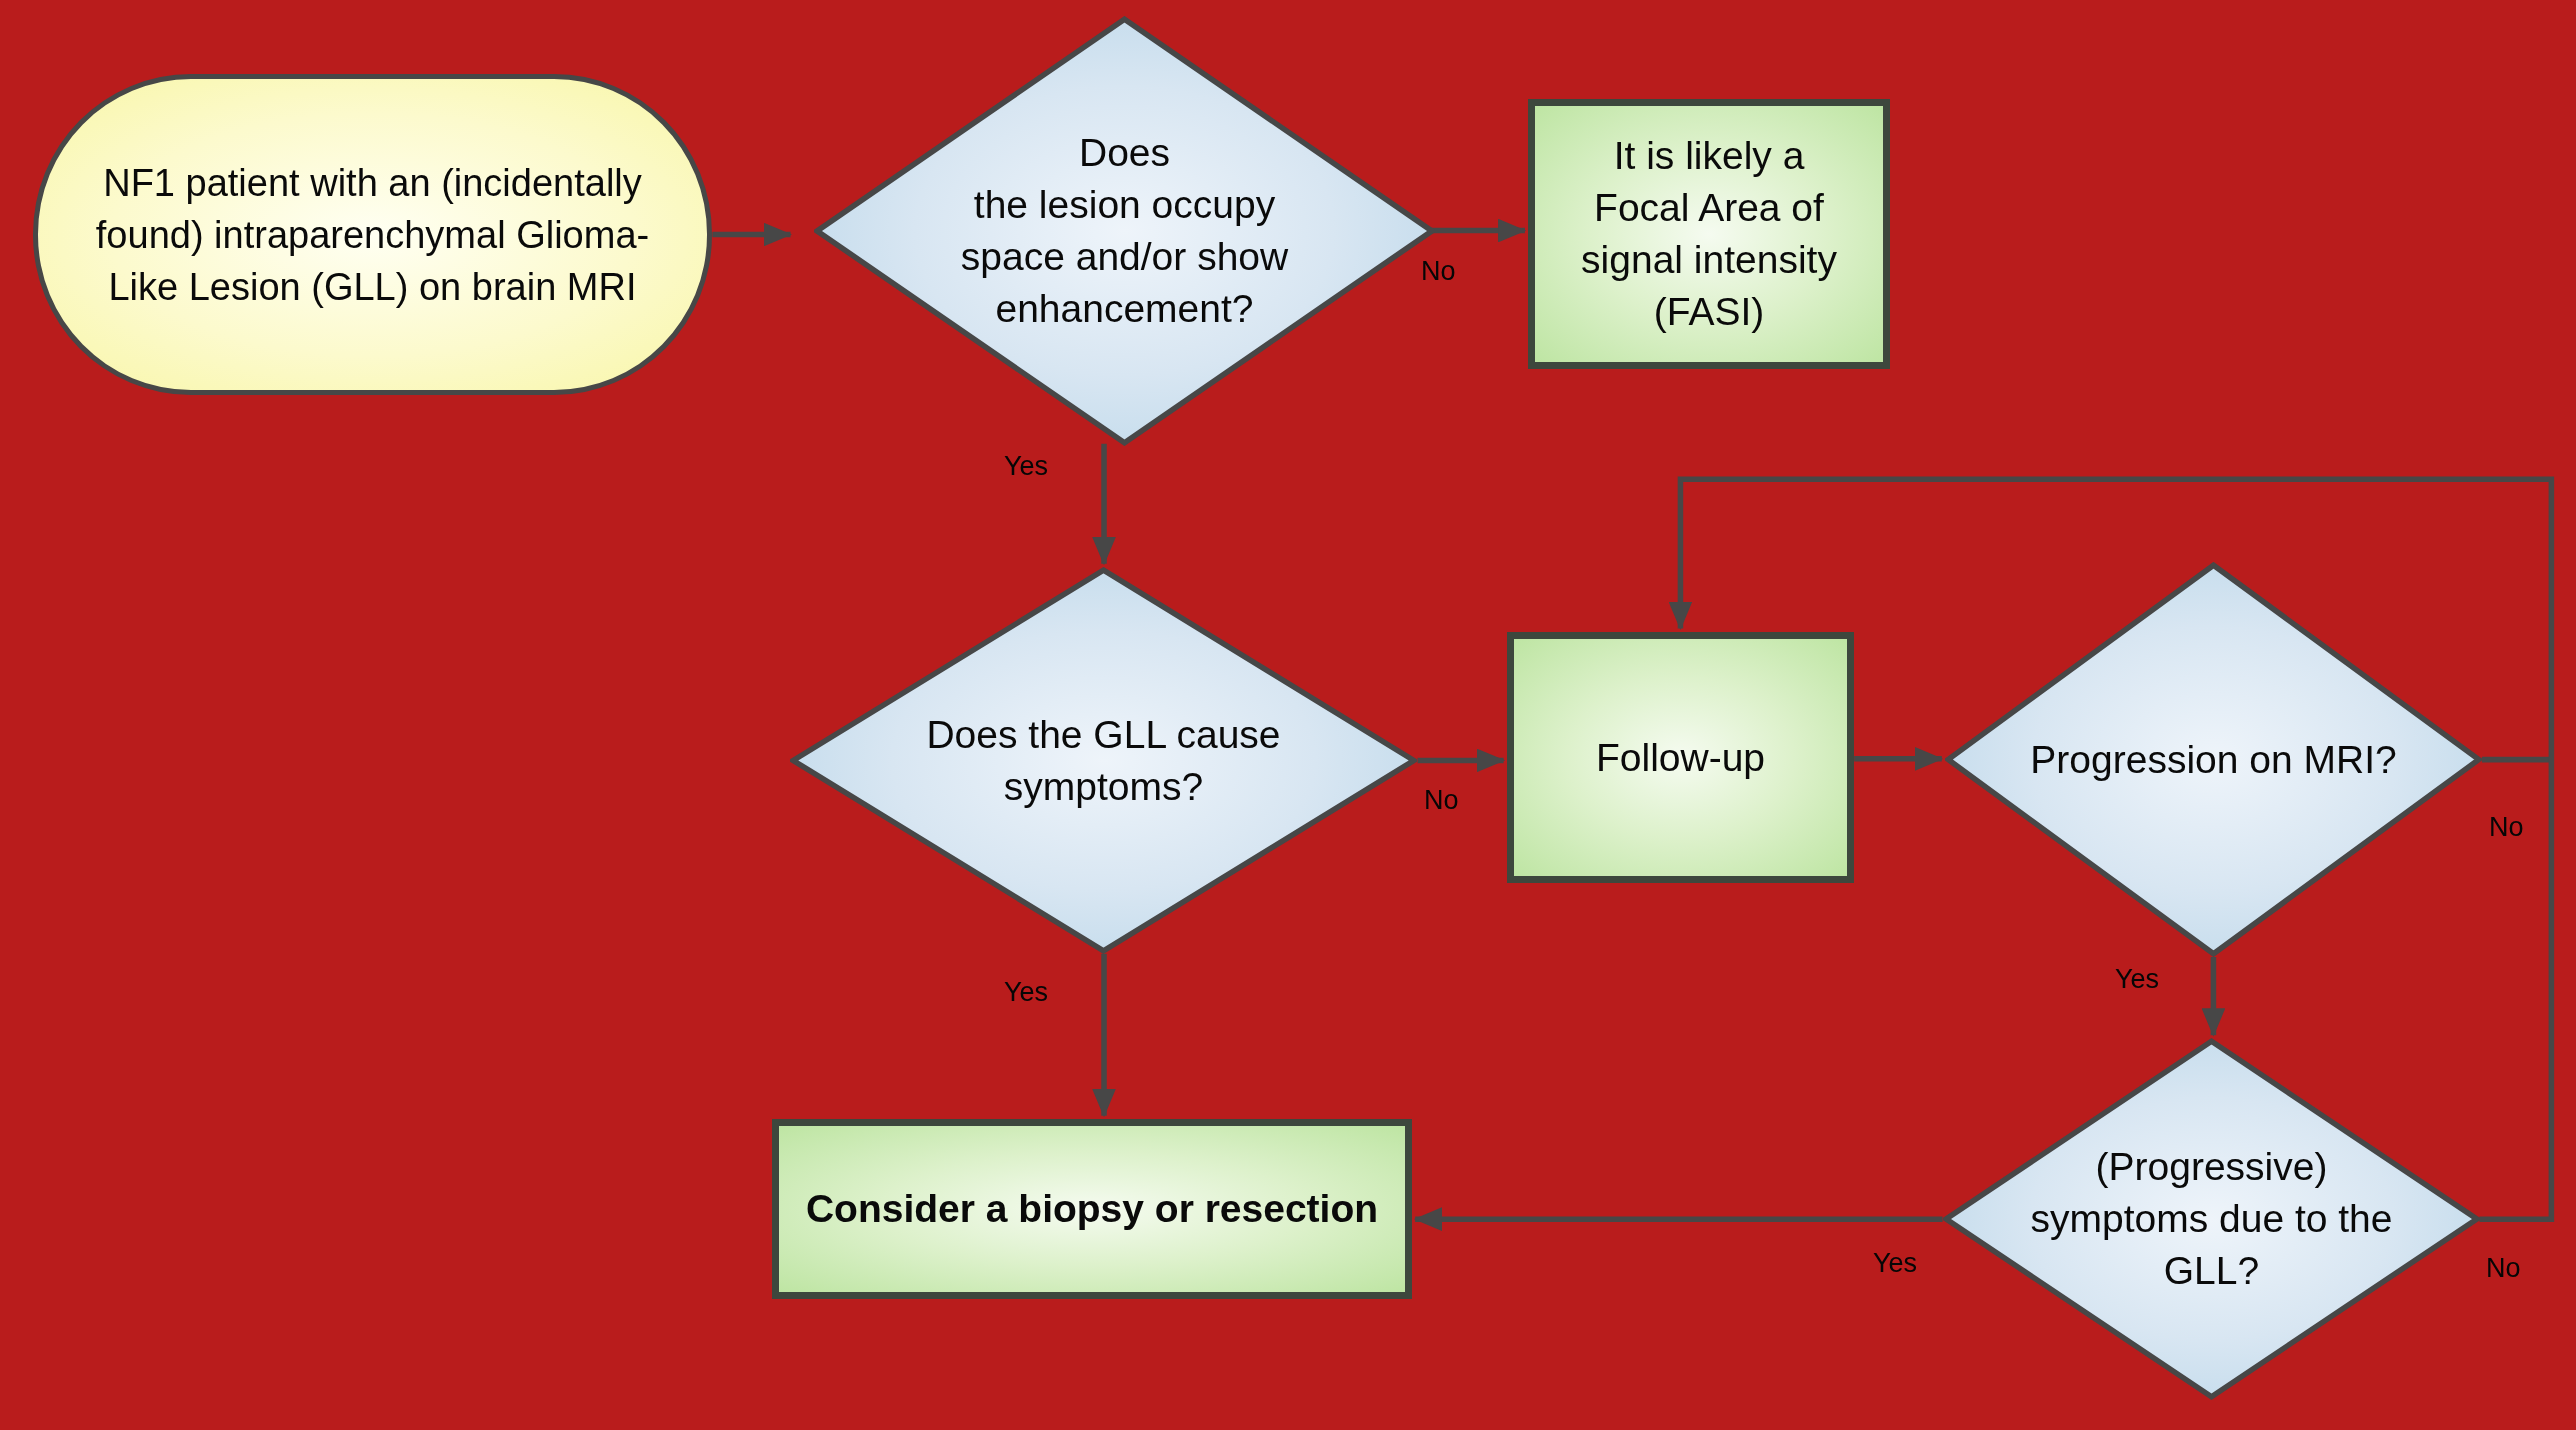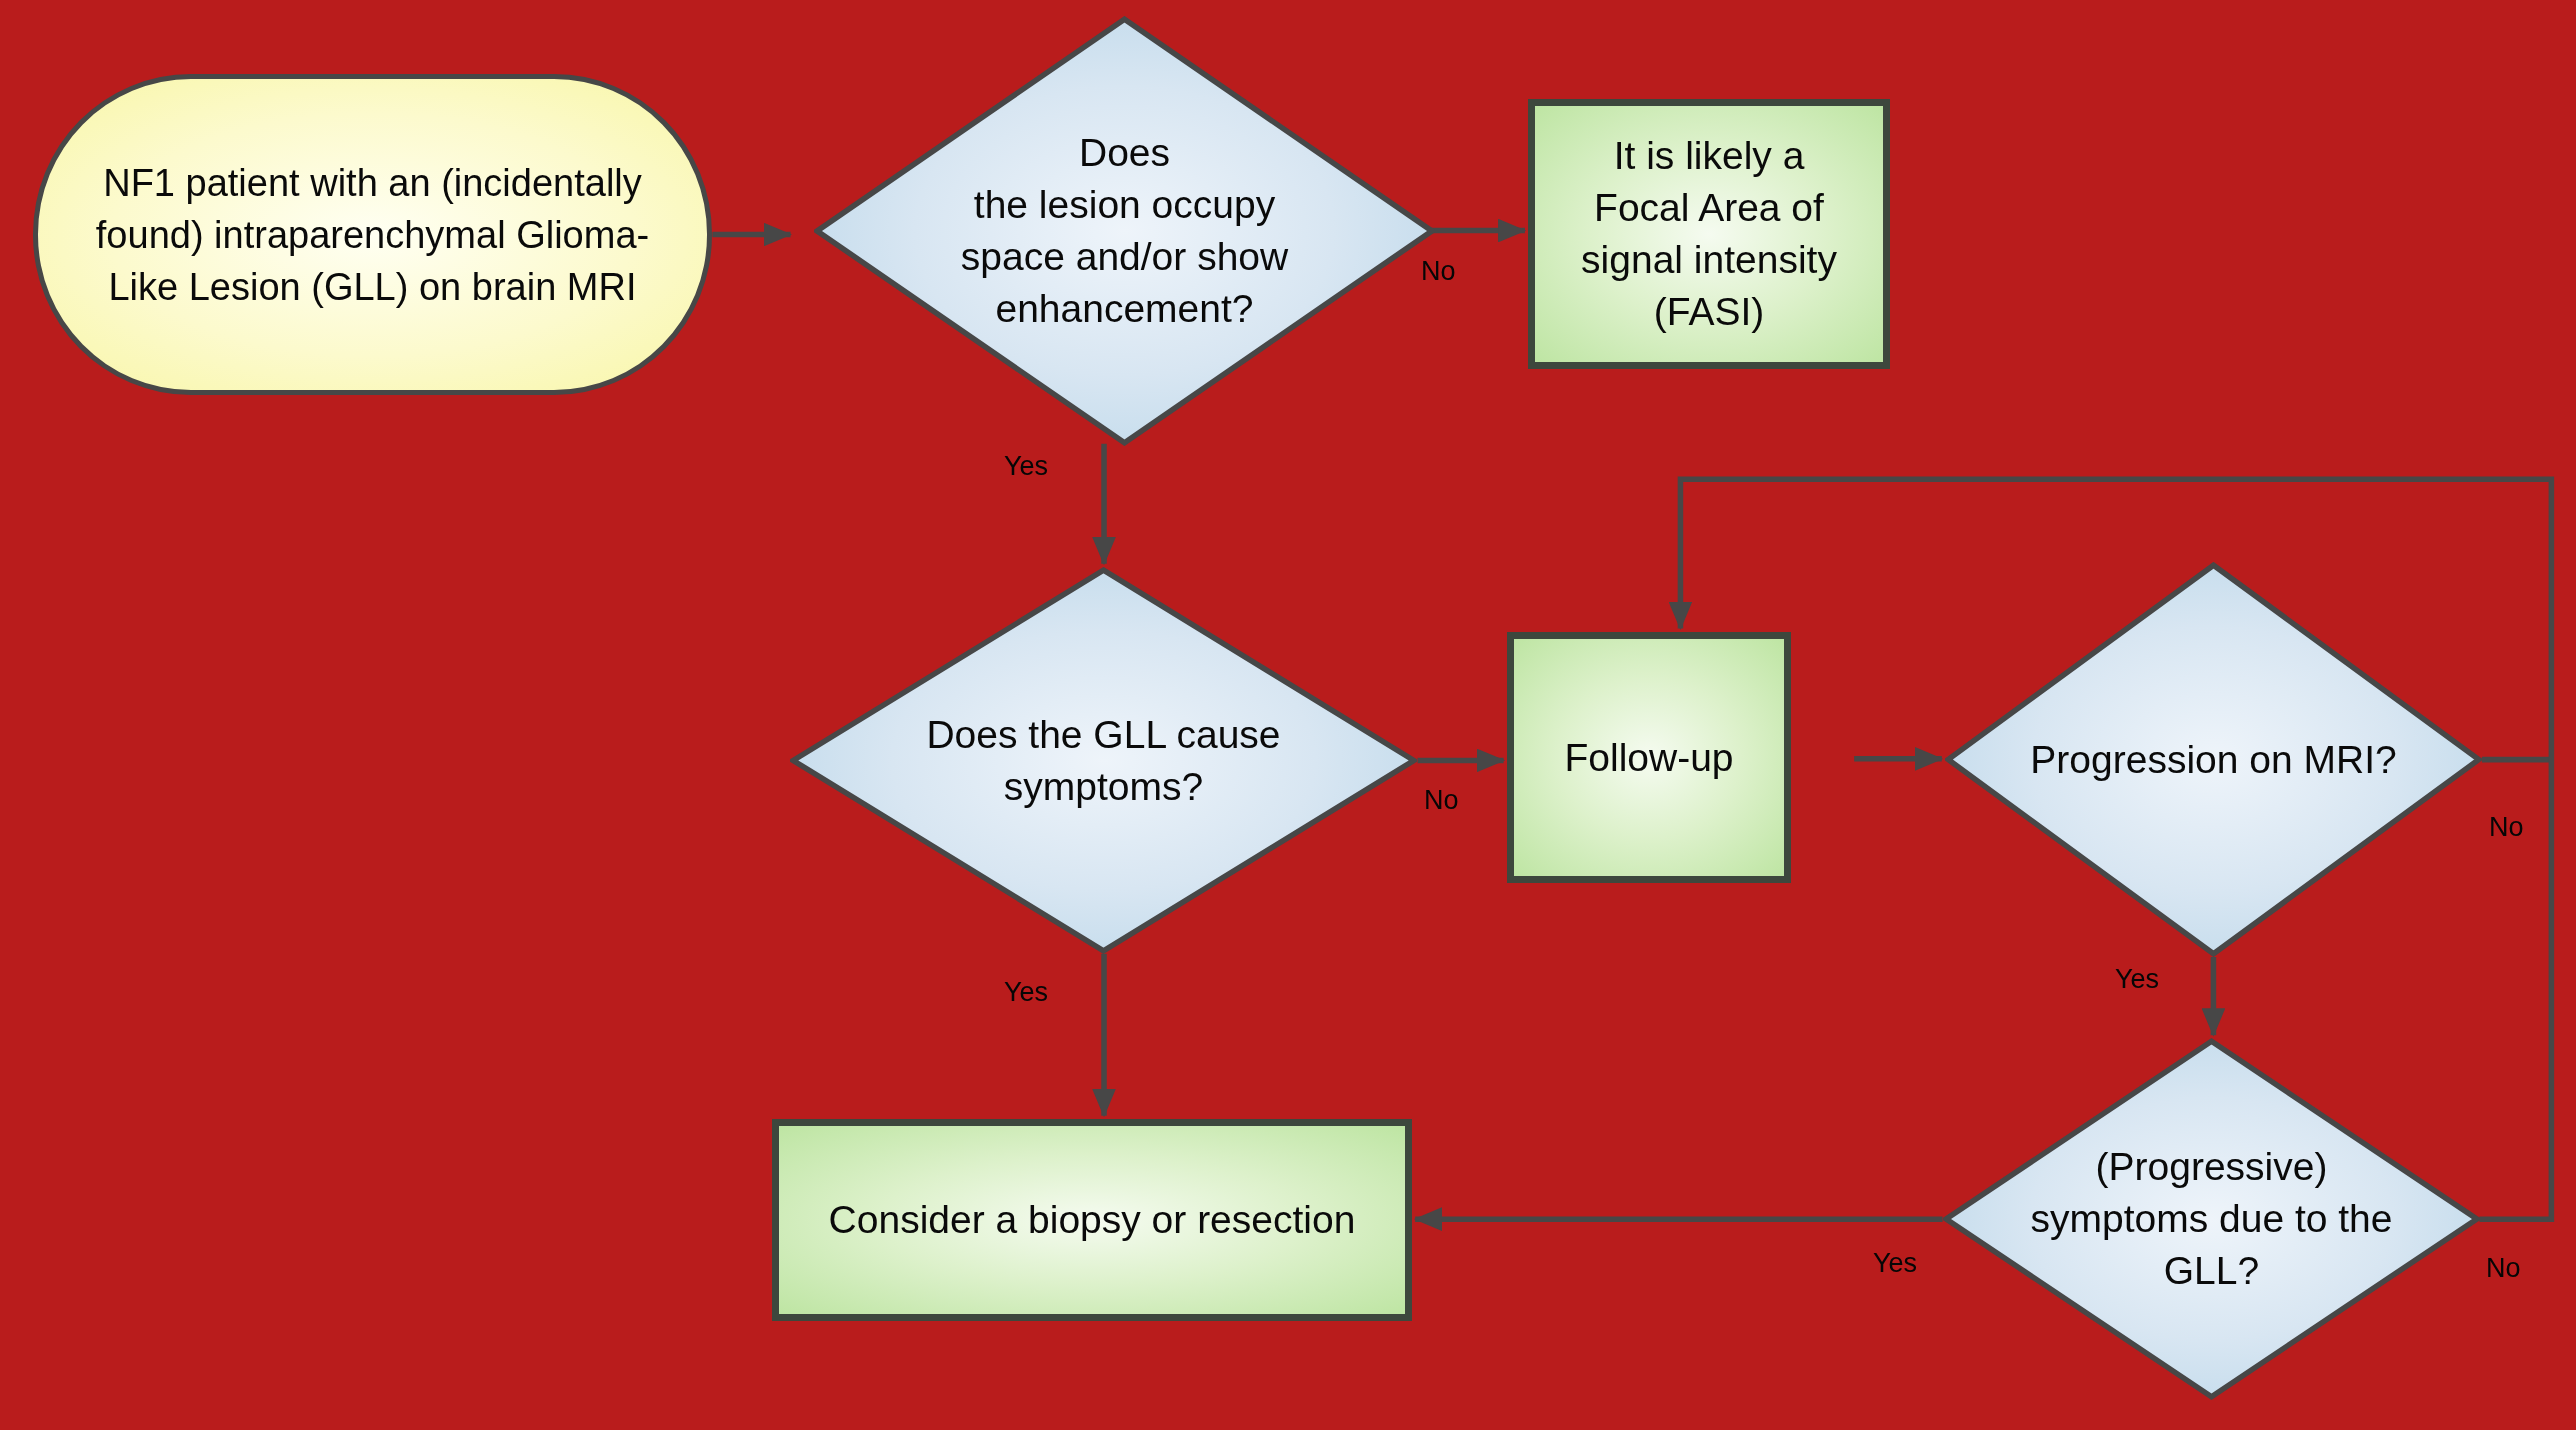--- a/index.html
+++ b/index.html
@@ -98,41 +98,41 @@
   </div>
 
   <div class="decision" style="left:790px; top:567px; width:627px; height:387px;">
     <svg class="shape" viewBox="0 0 794 490">
       <polygon points="397,4 790,245 397,486 4,245" fill="url(#gradBlue)" stroke="#474747" stroke-width="7"></polygon>
     </svg>
     <div class="txt">Does the GLL cause
 symptoms?</div>
   </div>
 
-  <div class="node process" style="left:1507px; top:632px; width:284px; height:251px;">
+  <div class="node process" style="left:1507px; top:632px; width:347px; height:251px;">
     <div class="txt">Follow-up</div>
   </div>
 
   <div class="decision" style="left:1943px; top:1038px; width:537px; height:362px;">
     <svg class="shape" viewBox="0 0 680 458">
       <polygon points="340,4 676,229 340,454 4,229" fill="url(#gradBlue)" stroke="#474747" stroke-width="7"></polygon>
     </svg>
     <div class="txt">(Progressive)
 symptoms due to the
 GLL?</div>
   </div>
 
   <div class="decision" style="left:1945px; top:562px; width:537px; height:395px;">
     <svg class="shape" viewBox="0 0 680 500">
       <polygon points="340,4 676,250 340,496 4,250" fill="url(#gradBlue)" stroke="#474747" stroke-width="7"></polygon>
     </svg>
     <div class="txt">Progression on MRI?</div>
   </div>
 
-  <div class="node process" style="left:772px; top:1119px; width:640px; height:202px;">
+  <div class="node process" style="left:772px; top:1119px; width:640px; height:180px;font-weight:bold;">
     <div class="txt">Consider a biopsy or resection</div>
   </div>
 
   <div class="edge-label" style="left:1421px; top:249px;">No</div>
   <div class="edge-label" style="left:1004px; top:444px;">Yes</div>
   <div class="edge-label" style="left:1424px; top:778px;">No</div>
   <div class="edge-label" style="left:1004px; top:970px;">Yes</div>
   <div class="edge-label" style="left:2115px; top:957px;">Yes</div>
   <div class="edge-label" style="left:2489px; top:805px;">No</div>
   <div class="edge-label" style="left:1873px; top:1241px;">Yes</div>

